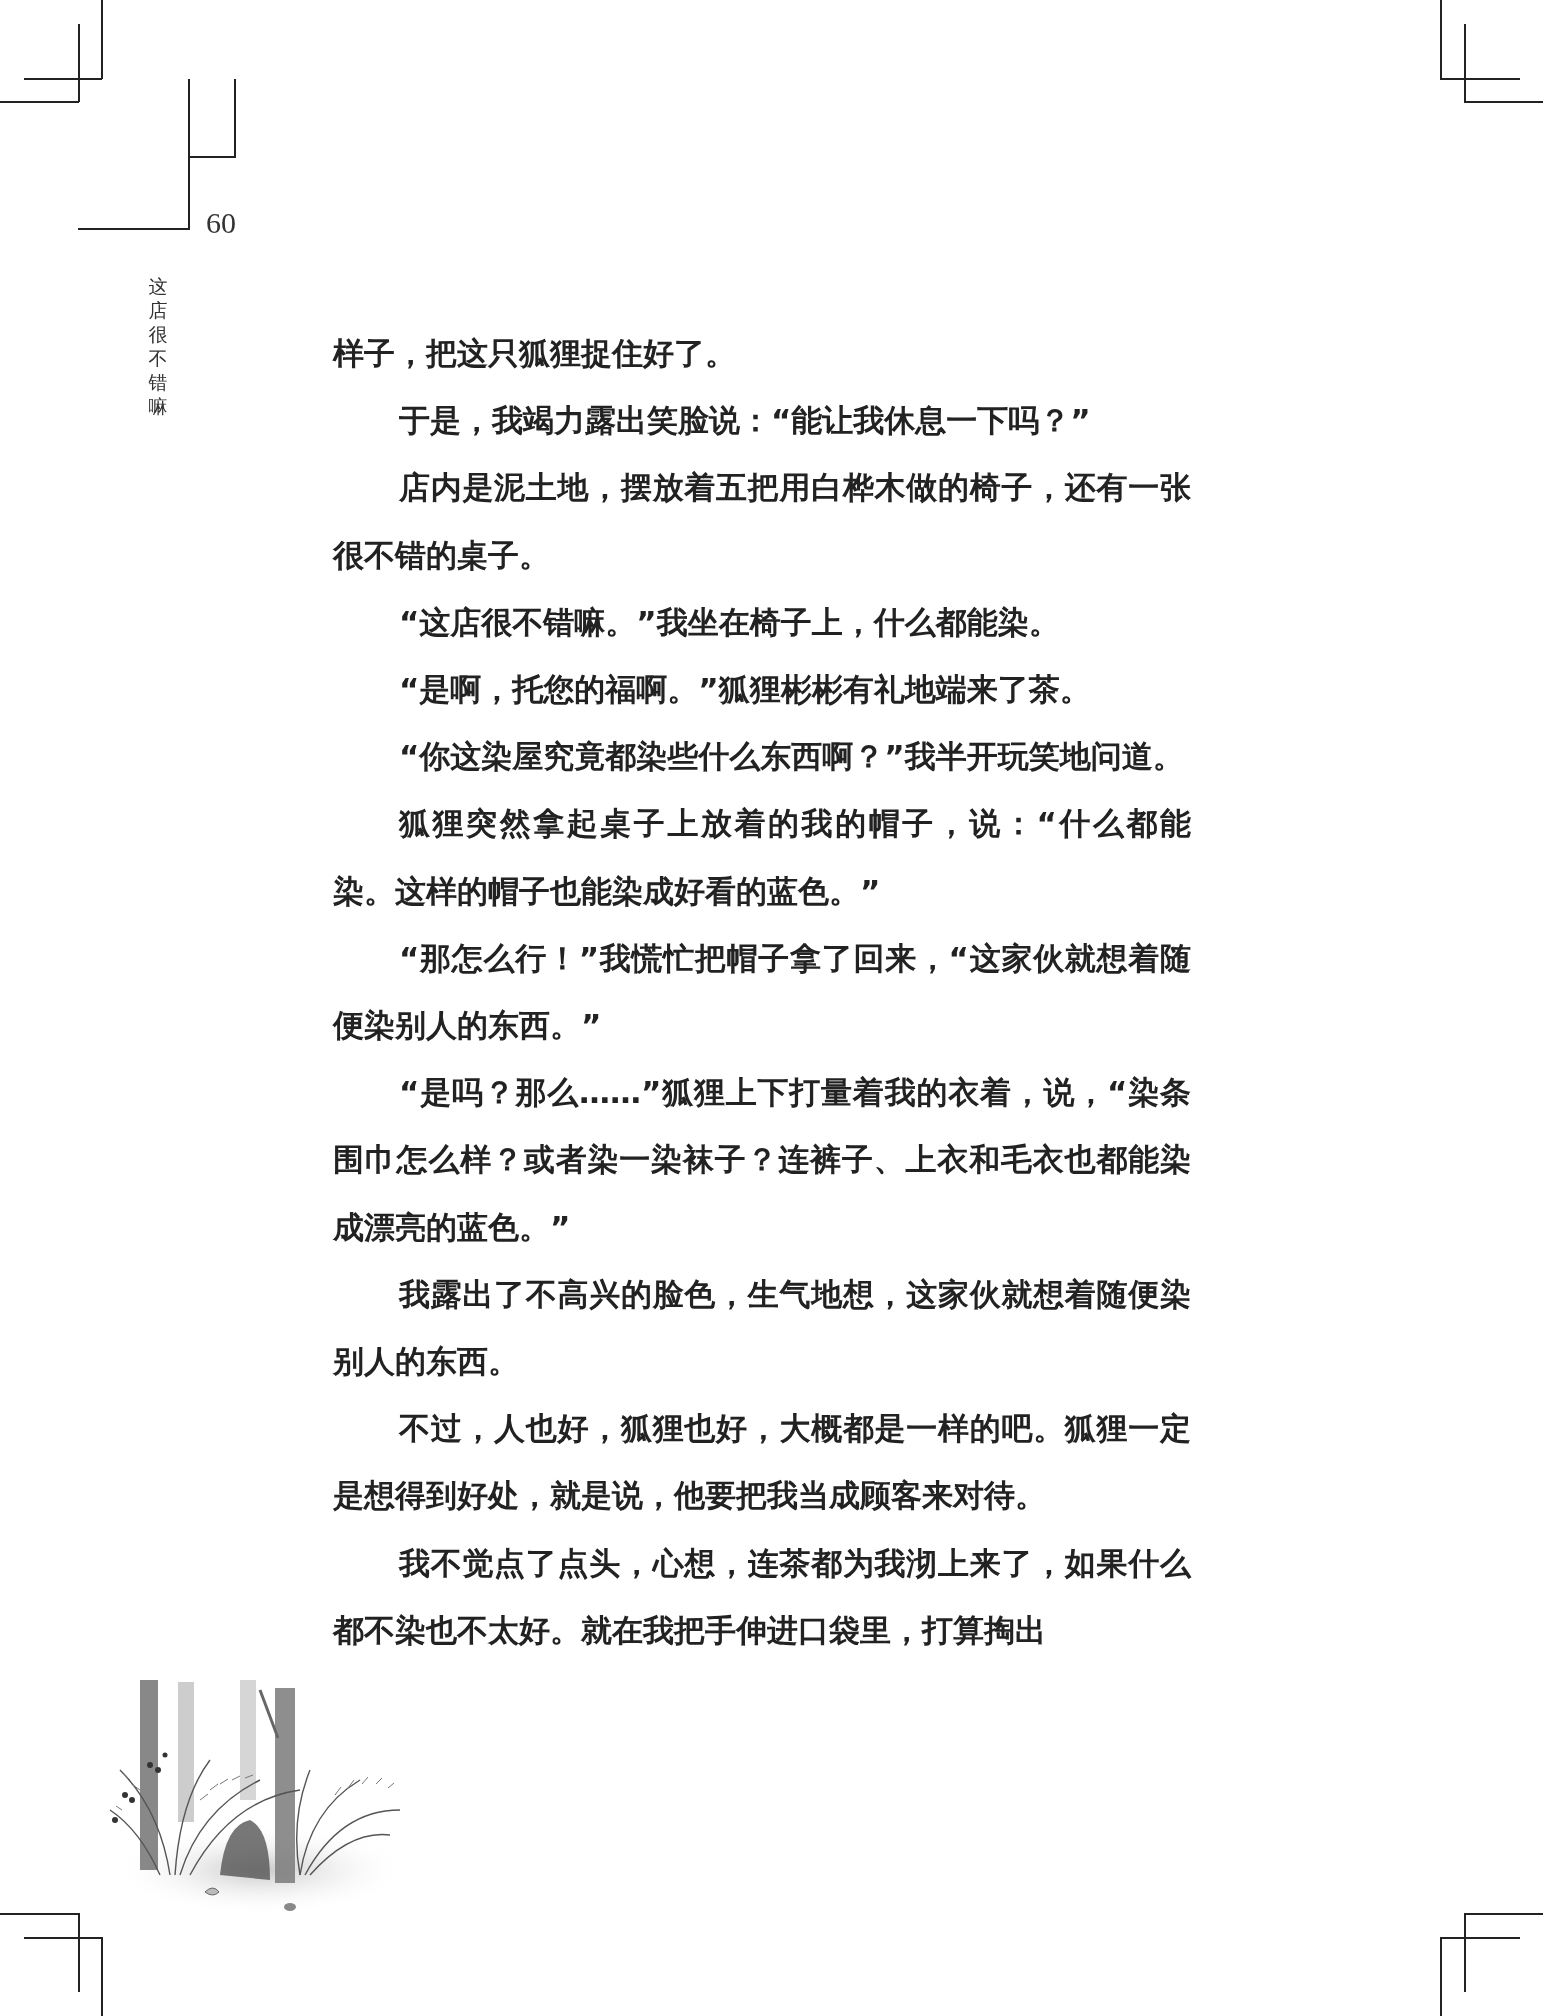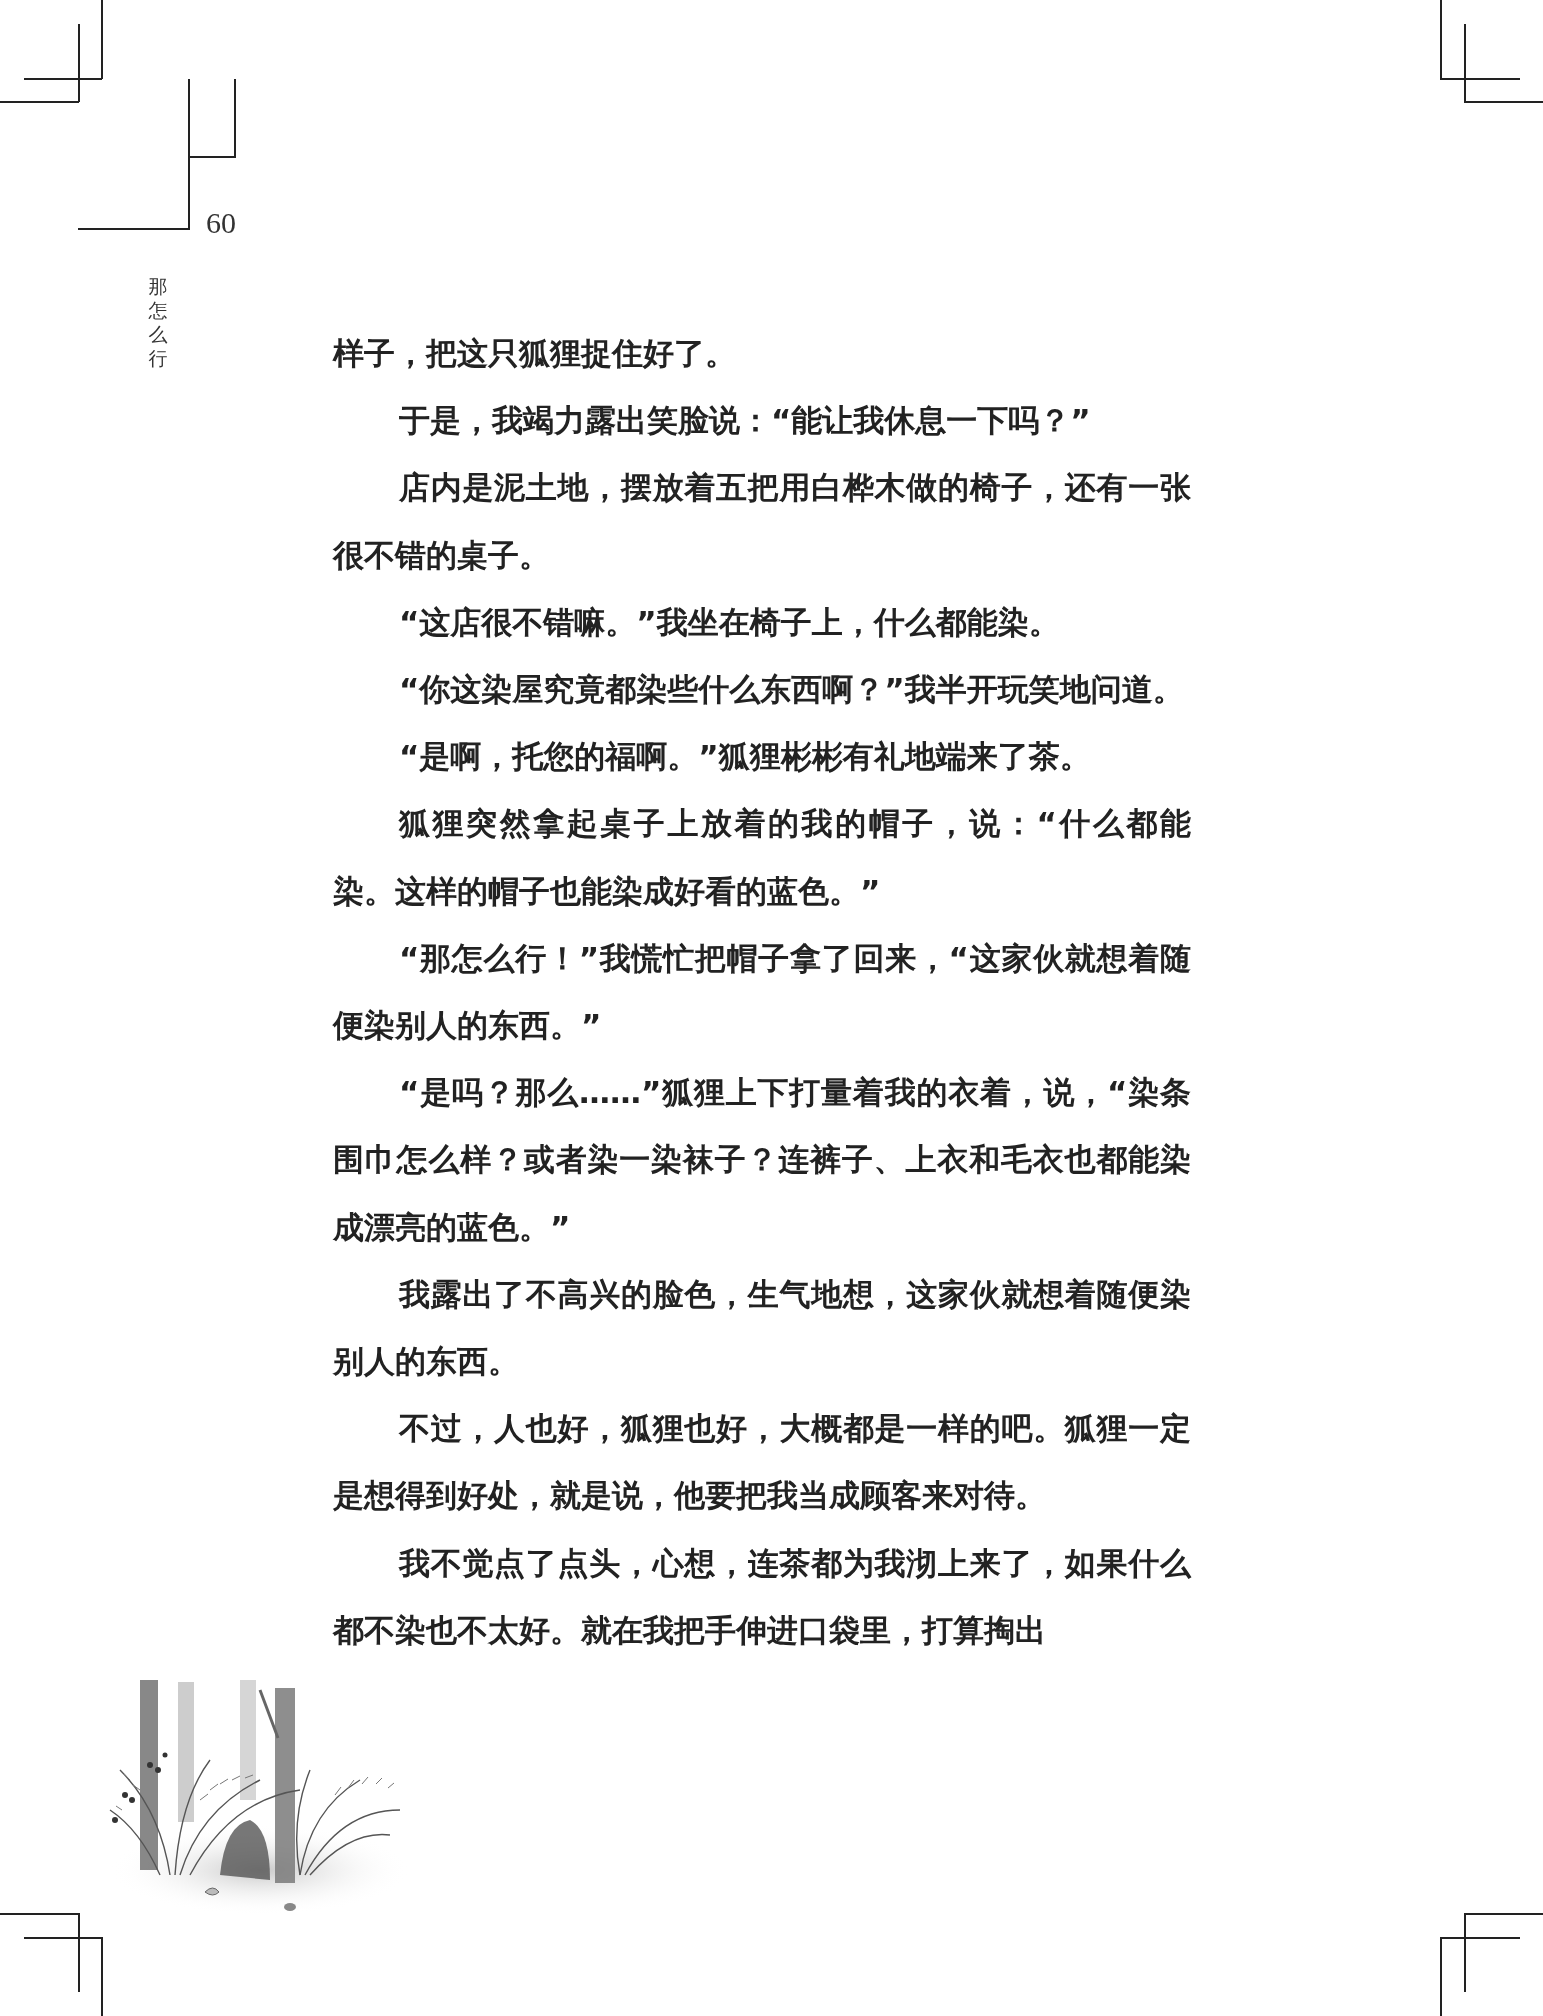--- a/index.html
+++ b/index.html
@@ -55,29 +55,29 @@
 </div>
 
 <div>
   <div class="ln v" style="left:188px;top:79px;height:151px;"></div>
   <div class="ln v" style="left:234px;top:79px;height:79px;"></div>
   <div class="ln h" style="left:188px;top:156px;width:48px;"></div>
   <div class="ln h" style="left:78px;top:228px;width:112px;"></div>
 </div>
 
 <div class="page-number">60</div>
-<div class="series">那怎么行</div>
+<div class="series">这店很不错嘛</div>
 
 <div class="body-text">
   <p class="para cont">样子，把这只狐狸捉住好了。</p>
   <p class="para">于是，我竭力露出笑脸说：“能让我休息一下吗？”</p>
   <p class="para">店内是泥土地，摆放着五把用白桦木做的椅子，还有一张很不错的桌子。</p>
   <p class="para">“这店很不错嘛。”我坐在椅子上，什么都能染。</p>
+  <p class="para">“是啊，托您的福啊。”狐狸彬彬有礼地端来了茶。</p>
   <p class="para">“你这染屋究竟都染些什么东西啊？”我半开玩笑地问道。</p>
-  <p class="para">“是啊，托您的福啊。”狐狸彬彬有礼地端来了茶。</p>
   <p class="para">狐狸突然拿起桌子上放着的我的帽子，说：“什么都能染。这样的帽子也能染成好看的蓝色。”</p>
   <p class="para">“那怎么行！”我慌忙把帽子拿了回来，“这家伙就想着随便染别人的东西。”</p>
   <p class="para">“是吗？那么……”狐狸上下打量着我的衣着，说，“染条围巾怎么样？或者染一染袜子？连裤子、上衣和毛衣也都能染成漂亮的蓝色。”</p>
   <p class="para">我露出了不高兴的脸色，生气地想，这家伙就想着随便染别人的东西。</p>
   <p class="para">不过，人也好，狐狸也好，大概都是一样的吧。狐狸一定是想得到好处，就是说，他要把我当成顾客来对待。</p>
   <p class="para">我不觉点了点头，心想，连茶都为我沏上来了，如果什么都不染也不太好。就在我把手伸进口袋里，打算掏出</p>
 </div>
 
 <div class="illustration">
   <svg width="310" height="255" viewBox="0 0 310 255" xmlns="http://www.w3.org/2000/svg">

